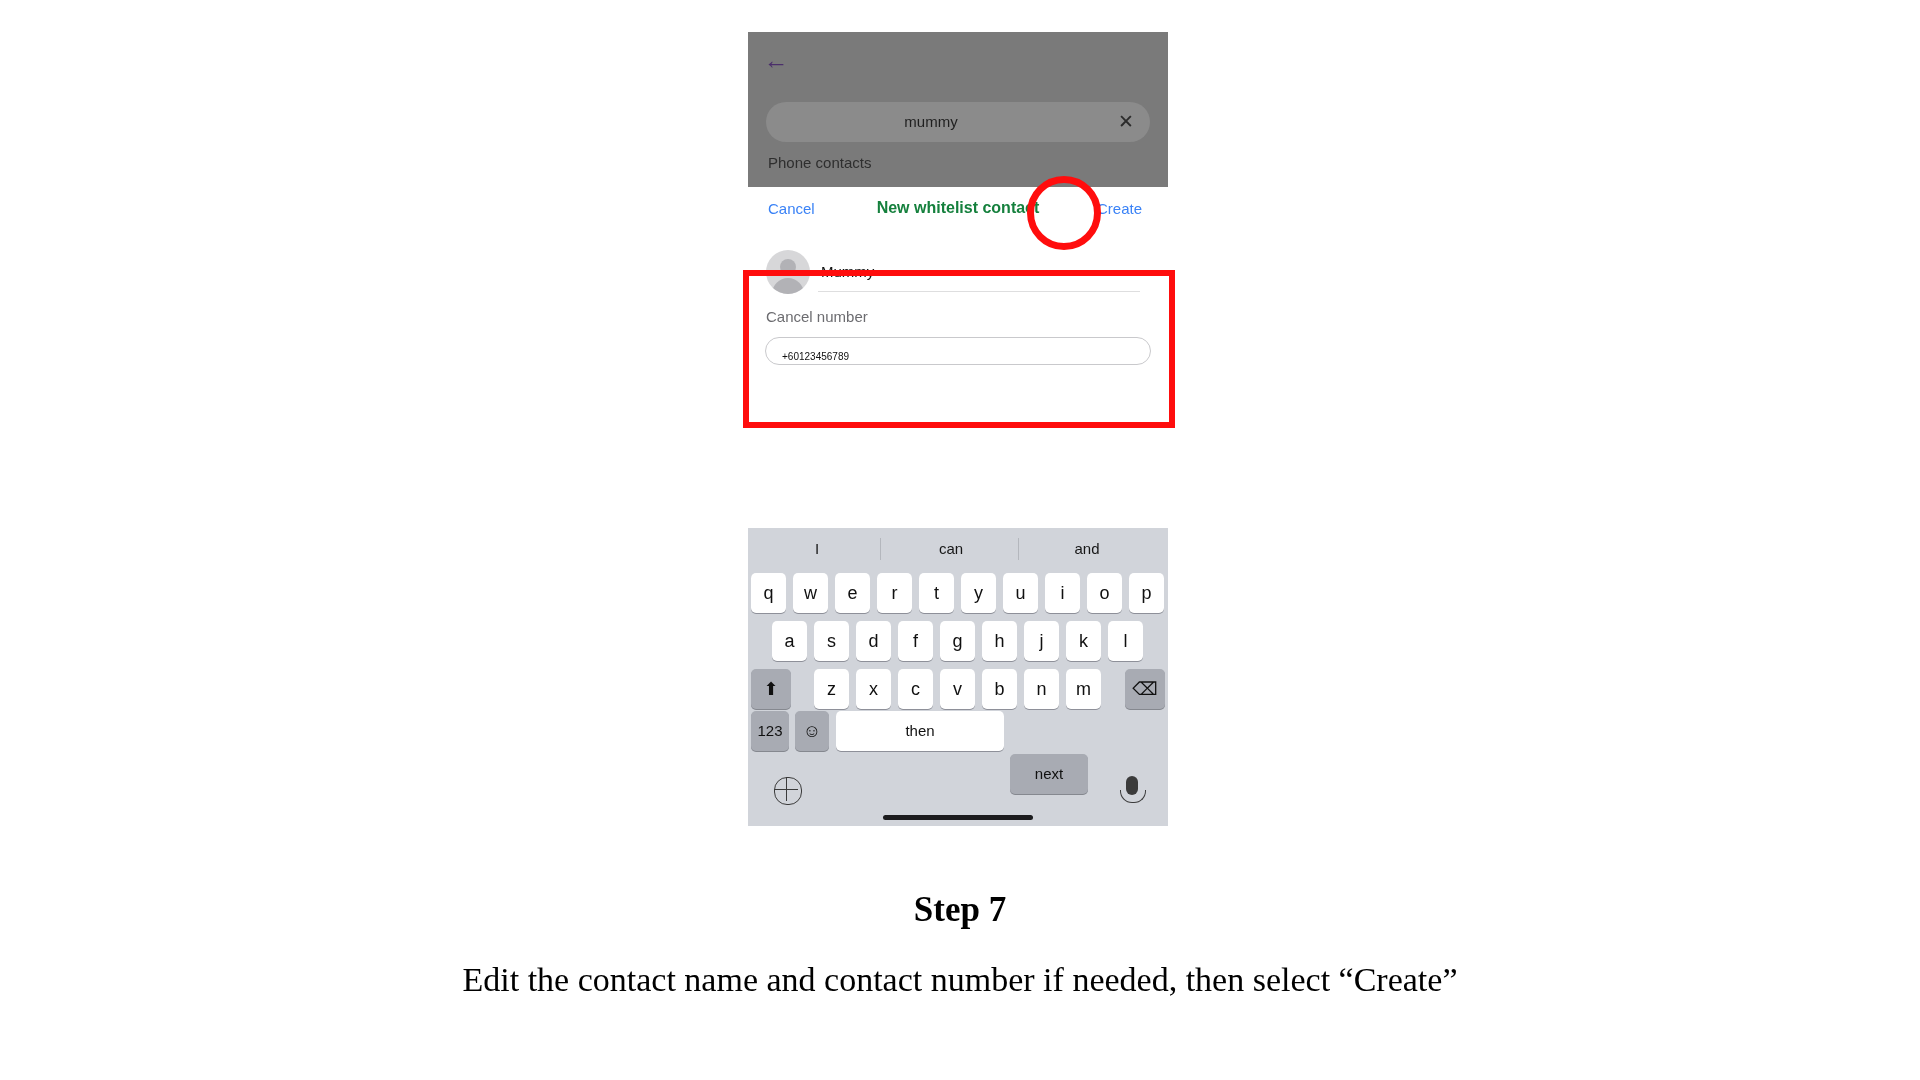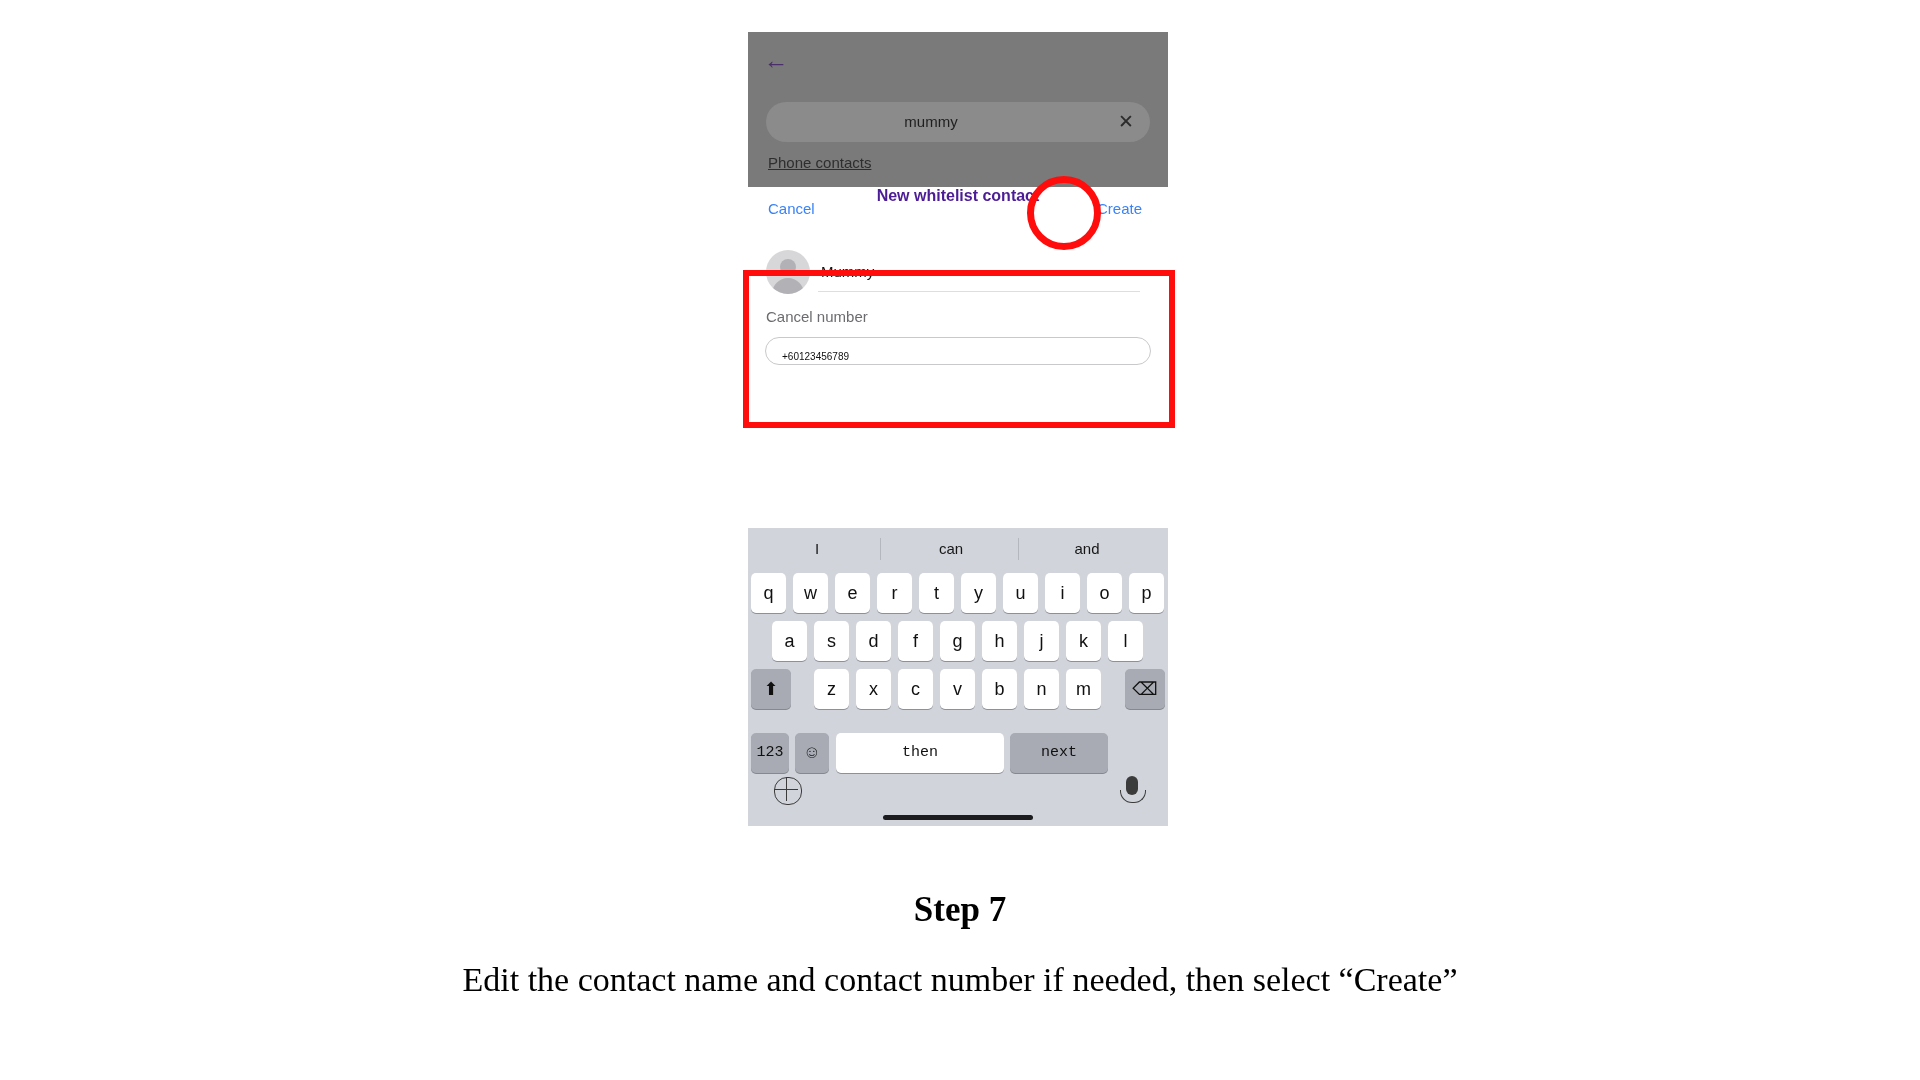--- a/index.html
+++ b/index.html
@@ -89,21 +89,20 @@
     font-size: 19px;
     color: #2b2b2b;
     line-height: 22px;
   }
   .section-label {
     position: absolute;
     left: 20px;
     top: 122px;
     font-size: 15px;
     color: #2e2e2e;
-    text-decoration: underline;
   }
   .contact-row-avatar {
     position: absolute;
     left: 22px;
     top: 155px;
     width: 42px;
     height: 42px;
     border-radius: 21px;
     background: #9a9a9a;
   }
@@ -143,26 +142,26 @@
   .sheet-cancel {
     position: absolute;
     left: 20px;
     top: 13px;
     font-size: 15px;
     color: #3a82f6;
   }
   .sheet-title {
     position: absolute;
     left: 0;
-    top: 0;
+    top: 12px;
     width: 420px;
     text-align: center;
     font-size: 16px;
     font-weight: bold;
-    color: #4c1d95;
+    color: #15803d;
   }
   .sheet-create {
     position: absolute;
     right: 26px;
     top: 13px;
     font-size: 15px;
     color: #3a82f6;
   }
 
   .form-area {
@@ -309,21 +308,21 @@
     line-height: 40px;
   }
   .key.dark {
     background: #a8abb3;
     box-shadow: 0 1px 0 #85888f;
   }
   .key.wide { font-size: 15px; }
   .row1 { top: 45px; left: 0; width: 420px; }
   .row2 { top: 93px; left: 0; width: 420px; }
   .row3 { top: 141px; left: 0; width: 420px; }
-  .row4 { top: 205px; left: 0; width: 420px; font-family: Liberation Mono, monospace; }
+  .row4 { top: 183px; left: 0; width: 420px; }
 
   .kb-bottom {
     position: absolute;
     top: 239px;
     left: 0;
     width: 420px;
     height: 59px;
   }
   .globe-icon {
     position: absolute;
@@ -483,21 +482,21 @@
         <div class="key" style="left:234px;width:35px;">b</div>
         <div class="key" style="left:276px;width:35px;">n</div>
         <div class="key" style="left:318px;width:35px;">m</div>
         <div class="key dark" style="left:377px;width:40px;">⌫</div>
       </div>
 
       <div class="krow row4">
         <div class="key dark wide" style="left:3px;width:38px;">123</div>
         <div class="key dark" style="left:47px;width:34px;">☺</div>
         <div class="key wide" style="left:88px;width:168px;">then</div>
-        <div class="key dark wide" style="left:262px;width:98px;">next</div>
+        <div class="key dark wide" style="left:262px;width:78px;margin-top:43px;">next</div>
       </div>
 
       <div class="kb-bottom">
         <div class="globe-icon"></div>
         <div class="mic-icon"></div>
         <div class="home-bar"></div>
       </div>
     </div>
 
   </div>

